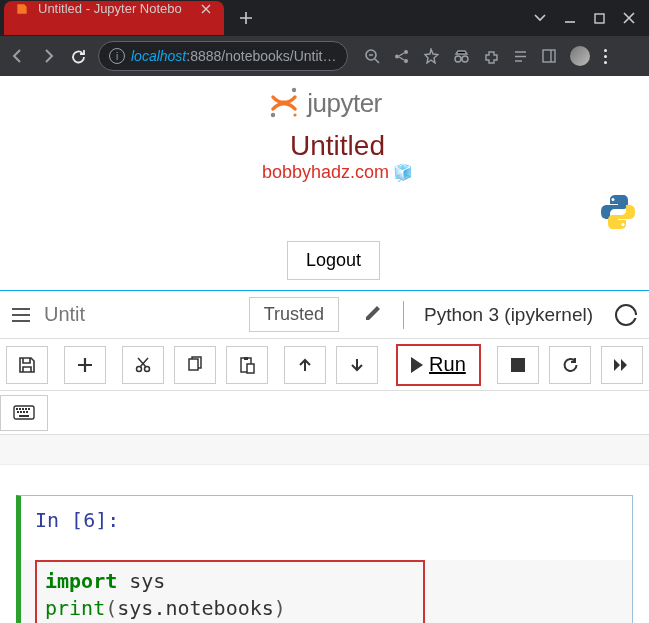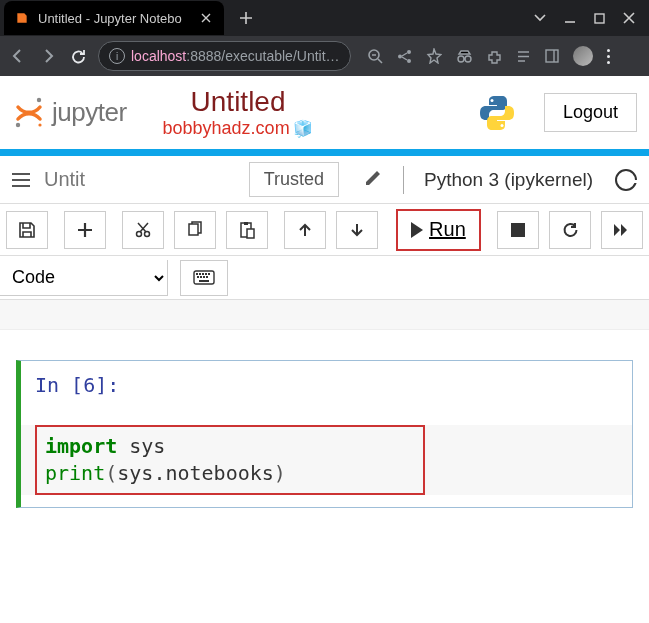--- a/index.html
+++ b/index.html
@@ -1,43 +1,43 @@
 <!DOCTYPE html>
 <html><head>
 <meta charset="utf-8">
 <style>
 * { margin: 0; padding: 0; box-sizing: border-box; }
 body { font-family: Arial, sans-serif; width: 649px; height: 623px; background: #fff; overflow: hidden; }
 
 
 .browser-chrome { background: #202124; color: #e8eaed; }
 .tab-strip { display: flex; align-items: center; height: 36px; padding: 0 4px; }
-.tab { display: flex; align-items: center; background: #000000; border-radius: 8px 8px 0 0; height: 34px; padding: 0 10px; min-width: 220px; gap: 8px; font-size: 13px; color: #ccc; }
+.tab { display: flex; background: #b91c1c; border-radius: 8px 8px 0 0; height: 34px; padding: 0 10px; min-width: 220px; gap: 8px; font-size: 13px; color: #ccc; }
 .tab-favicon { width: 16px; height: 16px; display: flex; align-items: center; justify-content: center; color: #f37726; font-size: 14px; }
 .tab-title { flex: 1; white-space: nowrap; overflow: hidden; text-overflow: ellipsis; }
 .tab-close { width: 16px; height: 16px; display: flex; align-items: center; justify-content: center; cursor: pointer; }
 .new-tab { width: 28px; height: 28px; display: flex; align-items: center; justify-content: center; cursor: pointer; color: #ccc; margin-left: 8px; }
 .window-controls { margin-left: auto; display: flex; gap: 18px; padding-right: 10px; color: #ccc; }
 .window-controls span { cursor: pointer; display: flex; align-items: center; }
 
 .toolbar { display: flex; align-items: center; height: 40px; padding: 0 8px; gap: 10px; background: #35363a; }
 .nav-btn { width: 20px; height: 20px; display: flex; align-items: center; justify-content: center; color: #9aa0a6; cursor: pointer; }
 .nav-btn.enabled { color: #e8eaed; }
 .url-bar { flex: 0 0 250px; background: #202124; border-radius: 16px; height: 30px; display: flex; align-items: center; padding: 0 10px; gap: 6px; color: #9aa0a6; font-size: 14px; border: 1px solid #5f6368; }
 .url-bar .info-icon { width: 16px; height: 16px; border: 1px solid #9aa0a6; border-radius: 50%; display: flex; align-items: center; justify-content: center; font-size: 10px; flex-shrink: 0; }
-.url-host { color: #f9a8d4; }
+.url-host { color: #0ea5e9; font-style: italic; }
 .url-rest { color: #9aa0a6; }
 .toolbar-icons { display: flex; gap: 14px; align-items: center; margin-left: 6px; }
 .toolbar-icons span { color: #9aa0a6; cursor: pointer; display: flex; align-items: center; }
 .avatar { width: 20px; height: 20px; border-radius: 50%; background: linear-gradient(135deg,#777,#bbb); }
 .menu-dots { display: flex; flex-direction: column; gap: 3px; }
 .menu-dots i { width: 3px; height: 3px; background: #e8eaed; border-radius: 50%; }
 
 
-.jp-header { display: flex; align-items: center; padding: 10px 12px; gap: 10px; border-bottom: 7px solid #0ea5e9; }
+.jp-header { display: flex; align-items: center; padding: 10px 12px; gap: 10px; border-bottom: 1px solid #0ea5e9; flex-direction: column; }
 .jp-logo { display: flex; align-items: center; gap: 6px; }
 .jp-logo-circles { width: 34px; height: 34px; position: relative; display:flex; align-items:center; justify-content:center;}
 .jp-logo-text { font-size: 26px; color: #757575; font-weight: 400; letter-spacing: -0.5px; }
 .title-block { margin-left: 26px; text-align: center; }
 .nb-title { font-size: 28px; color: #7f1d1d; }
 .watermark { font-size: 18px; color: #d93025; display: flex; align-items: center; gap: 4px; justify-content:center;}
 .watermark-cube { font-size: 16px; }
 .python-logo { margin-left: auto; width: 38px; height: 38px; display:flex; align-items:center; justify-content:center;}
 .logout-btn { border: 1px solid #ccc; padding: 8px 18px; font-size: 18px; background: #fff; cursor: pointer; margin-left: 18px; }
 
@@ -140,21 +140,21 @@
           <path stroke="#9aa0a6" stroke-width="2" fill="none" d="M7 3l6 6-6 6"></path>
         </svg>
       </span>
     <span class="nav-btn enabled">
         <svg width="17" height="17" viewBox="0 0 17 17">
           <path stroke="#e8eaed" stroke-width="1.8" fill="none" d="M14 9a5.5 5.5 0 1 1-1.8-4.1M14 2v4h-4"></path>
         </svg>
       </span>
     <div class="url-bar">
       <span class="info-icon">i</span>
-      <span><span class="url-host">localhost</span><span class="url-rest">:8888/executable/Untit…</span></span>
+      <span><span class="url-host">localhost</span><span class="url-rest">:8888/notebooks/Untit…</span></span>
     </div>
     <div class="toolbar-icons">
       <span>
           <svg width="16" height="16" viewBox="0 0 16 16">
             <circle cx="7" cy="7" r="5" stroke="#9aa0a6" stroke-width="1.6" fill="none"></circle>
             <path stroke="#9aa0a6" stroke-width="1.6" d="M11 11l4 4M5 7h4"></path>
           </svg>
         </span>
       <span>
           <svg width="15" height="15" viewBox="0 0 15 15">
@@ -314,23 +314,20 @@
       </button>
     <button class="tb-btn">
         <svg width="18" height="14" viewBox="0 0 18 14">
           <path fill="#333" d="M1 1l6 6-6 6zM8 1l6 6-6 6z"></path>
         </svg>
       </button>
   </div>
 </div>
 
 <div class="jp-toolbar2">
-  <select class="celltype-select">
-    <option>Code</option>
-  </select>
   <button class="keyboard-btn">
     <svg width="22" height="15" viewBox="0 0 22 15">
         <rect x="1" y="1" width="20" height="13" rx="2" stroke="#333" stroke-width="1.4" fill="none"></rect>
         <rect x="3" y="3" width="2" height="2" fill="#333"></rect>
         <rect x="6" y="3" width="2" height="2" fill="#333"></rect>
         <rect x="9" y="3" width="2" height="2" fill="#333"></rect>
         <rect x="12" y="3" width="2" height="2" fill="#333"></rect>
         <rect x="15" y="3" width="2" height="2" fill="#333"></rect>
         <rect x="4" y="6" width="2" height="2" fill="#333"></rect>
         <rect x="7" y="6" width="2" height="2" fill="#333"></rect>

